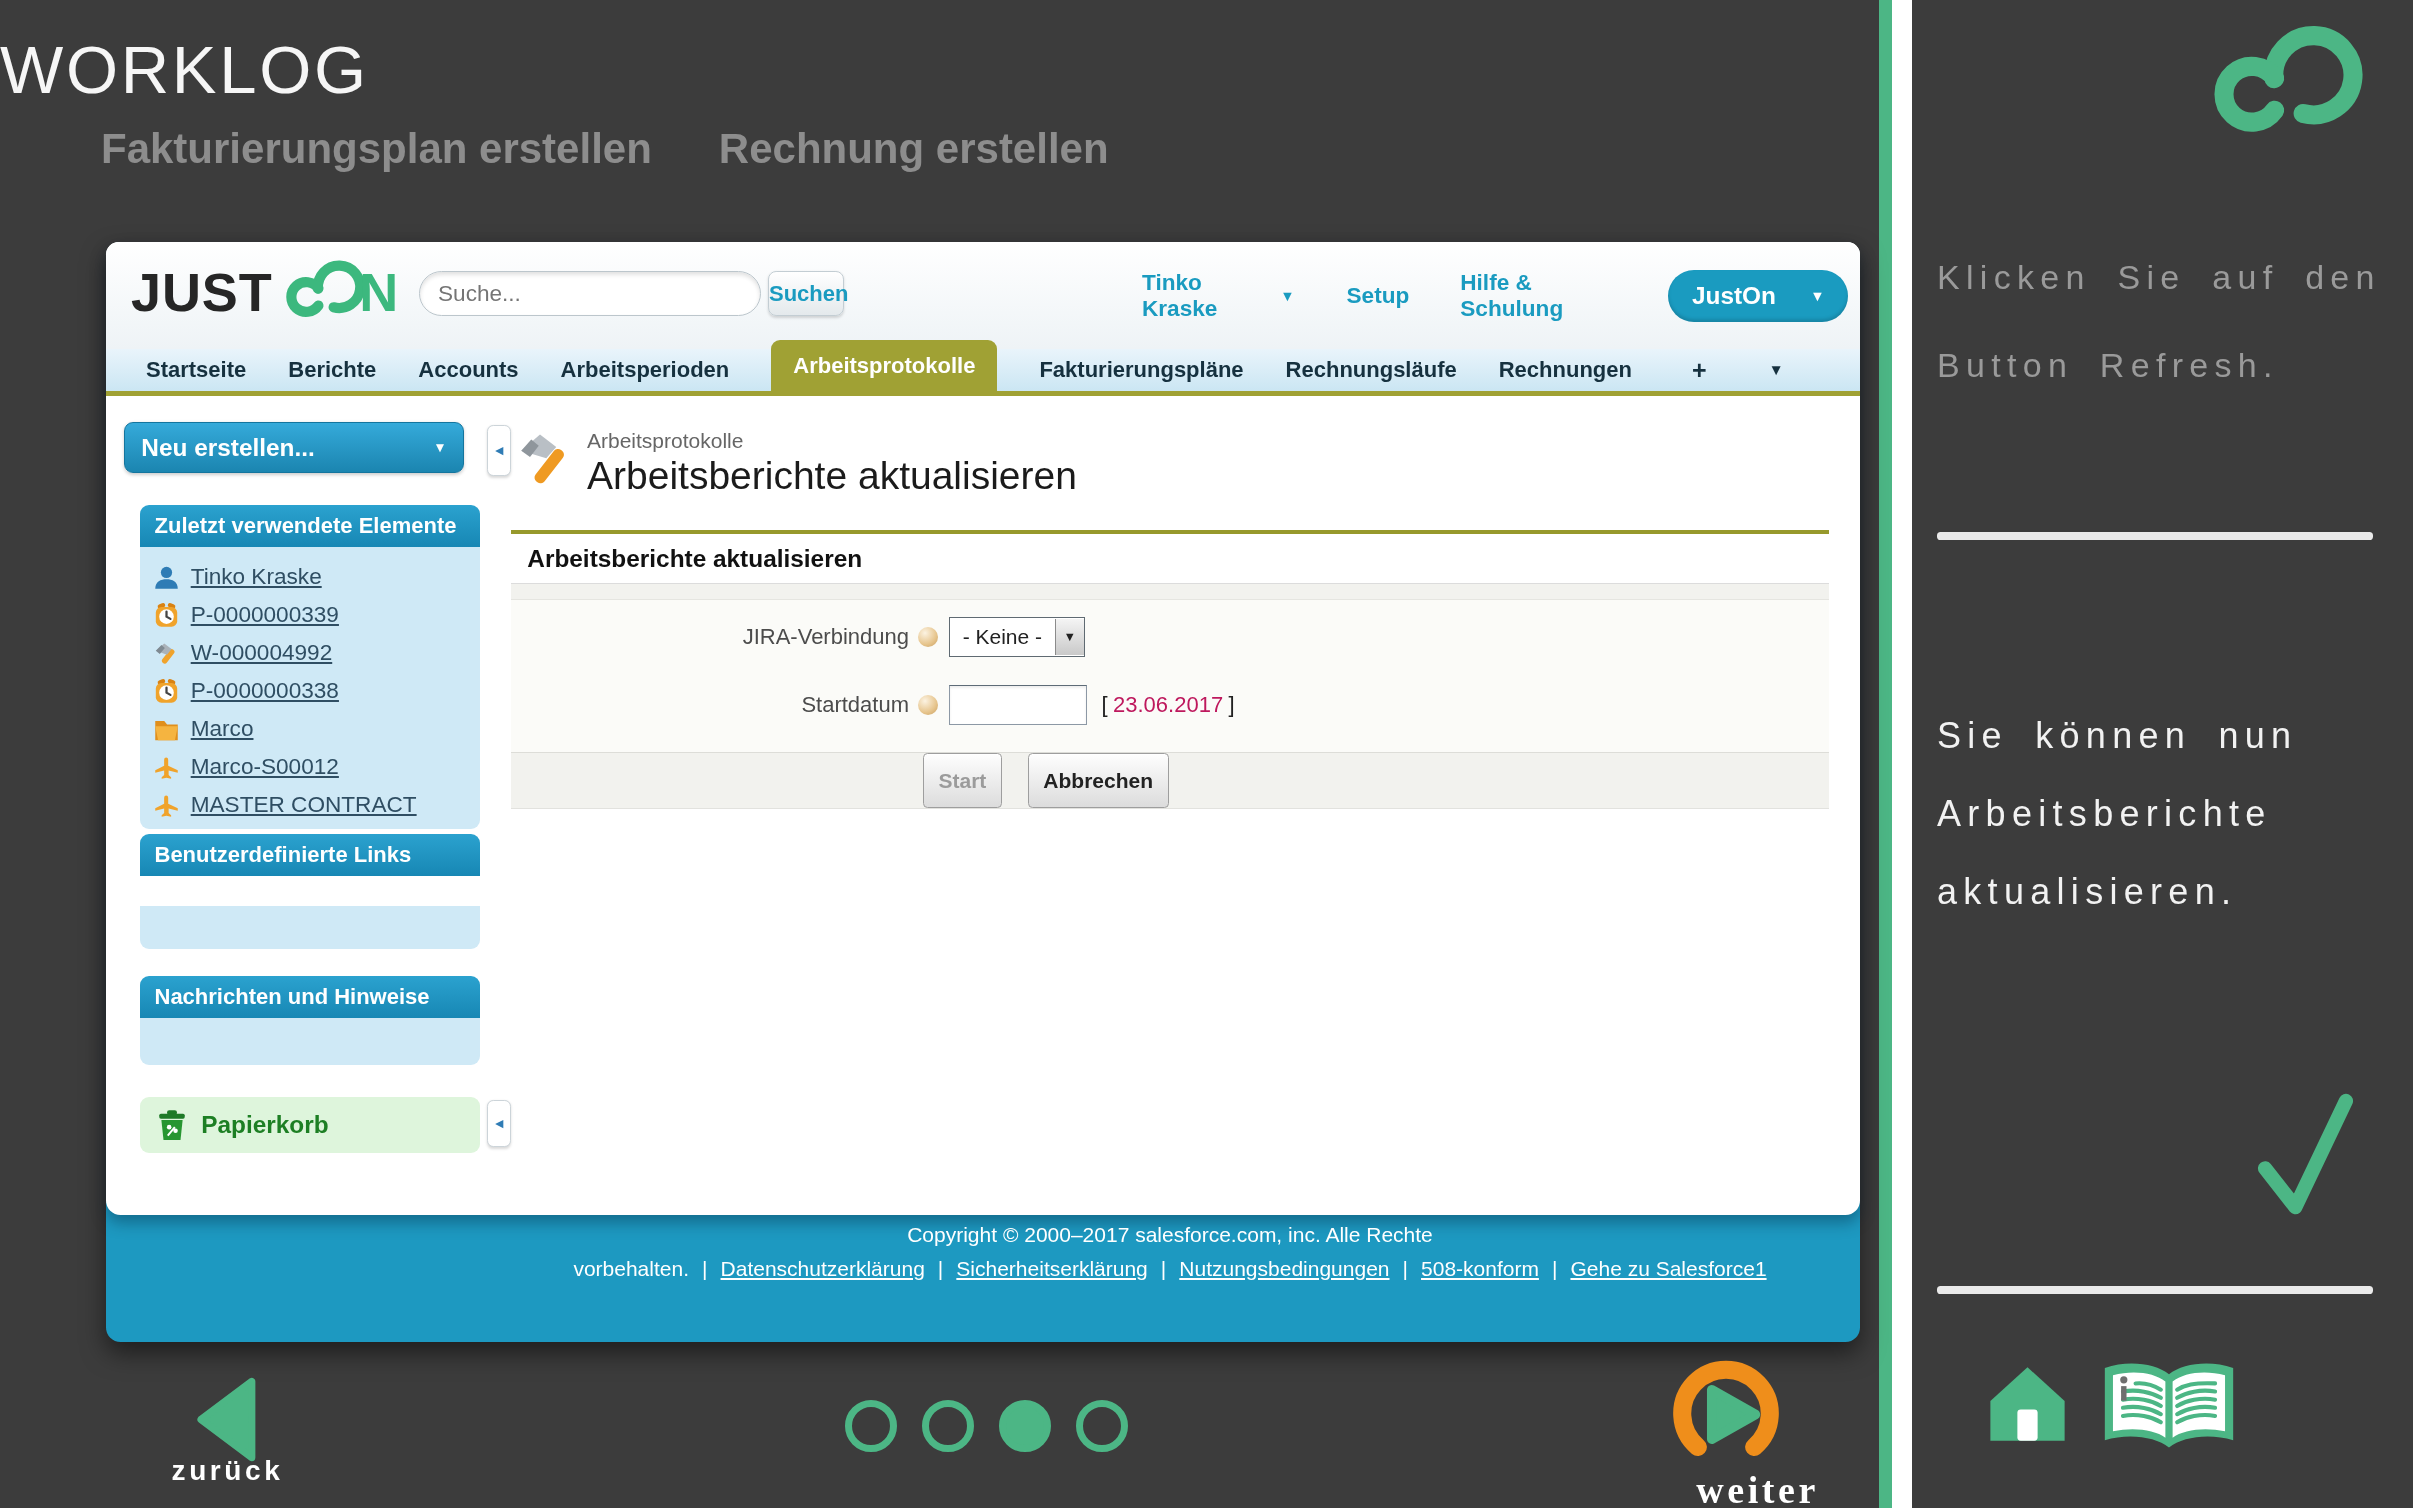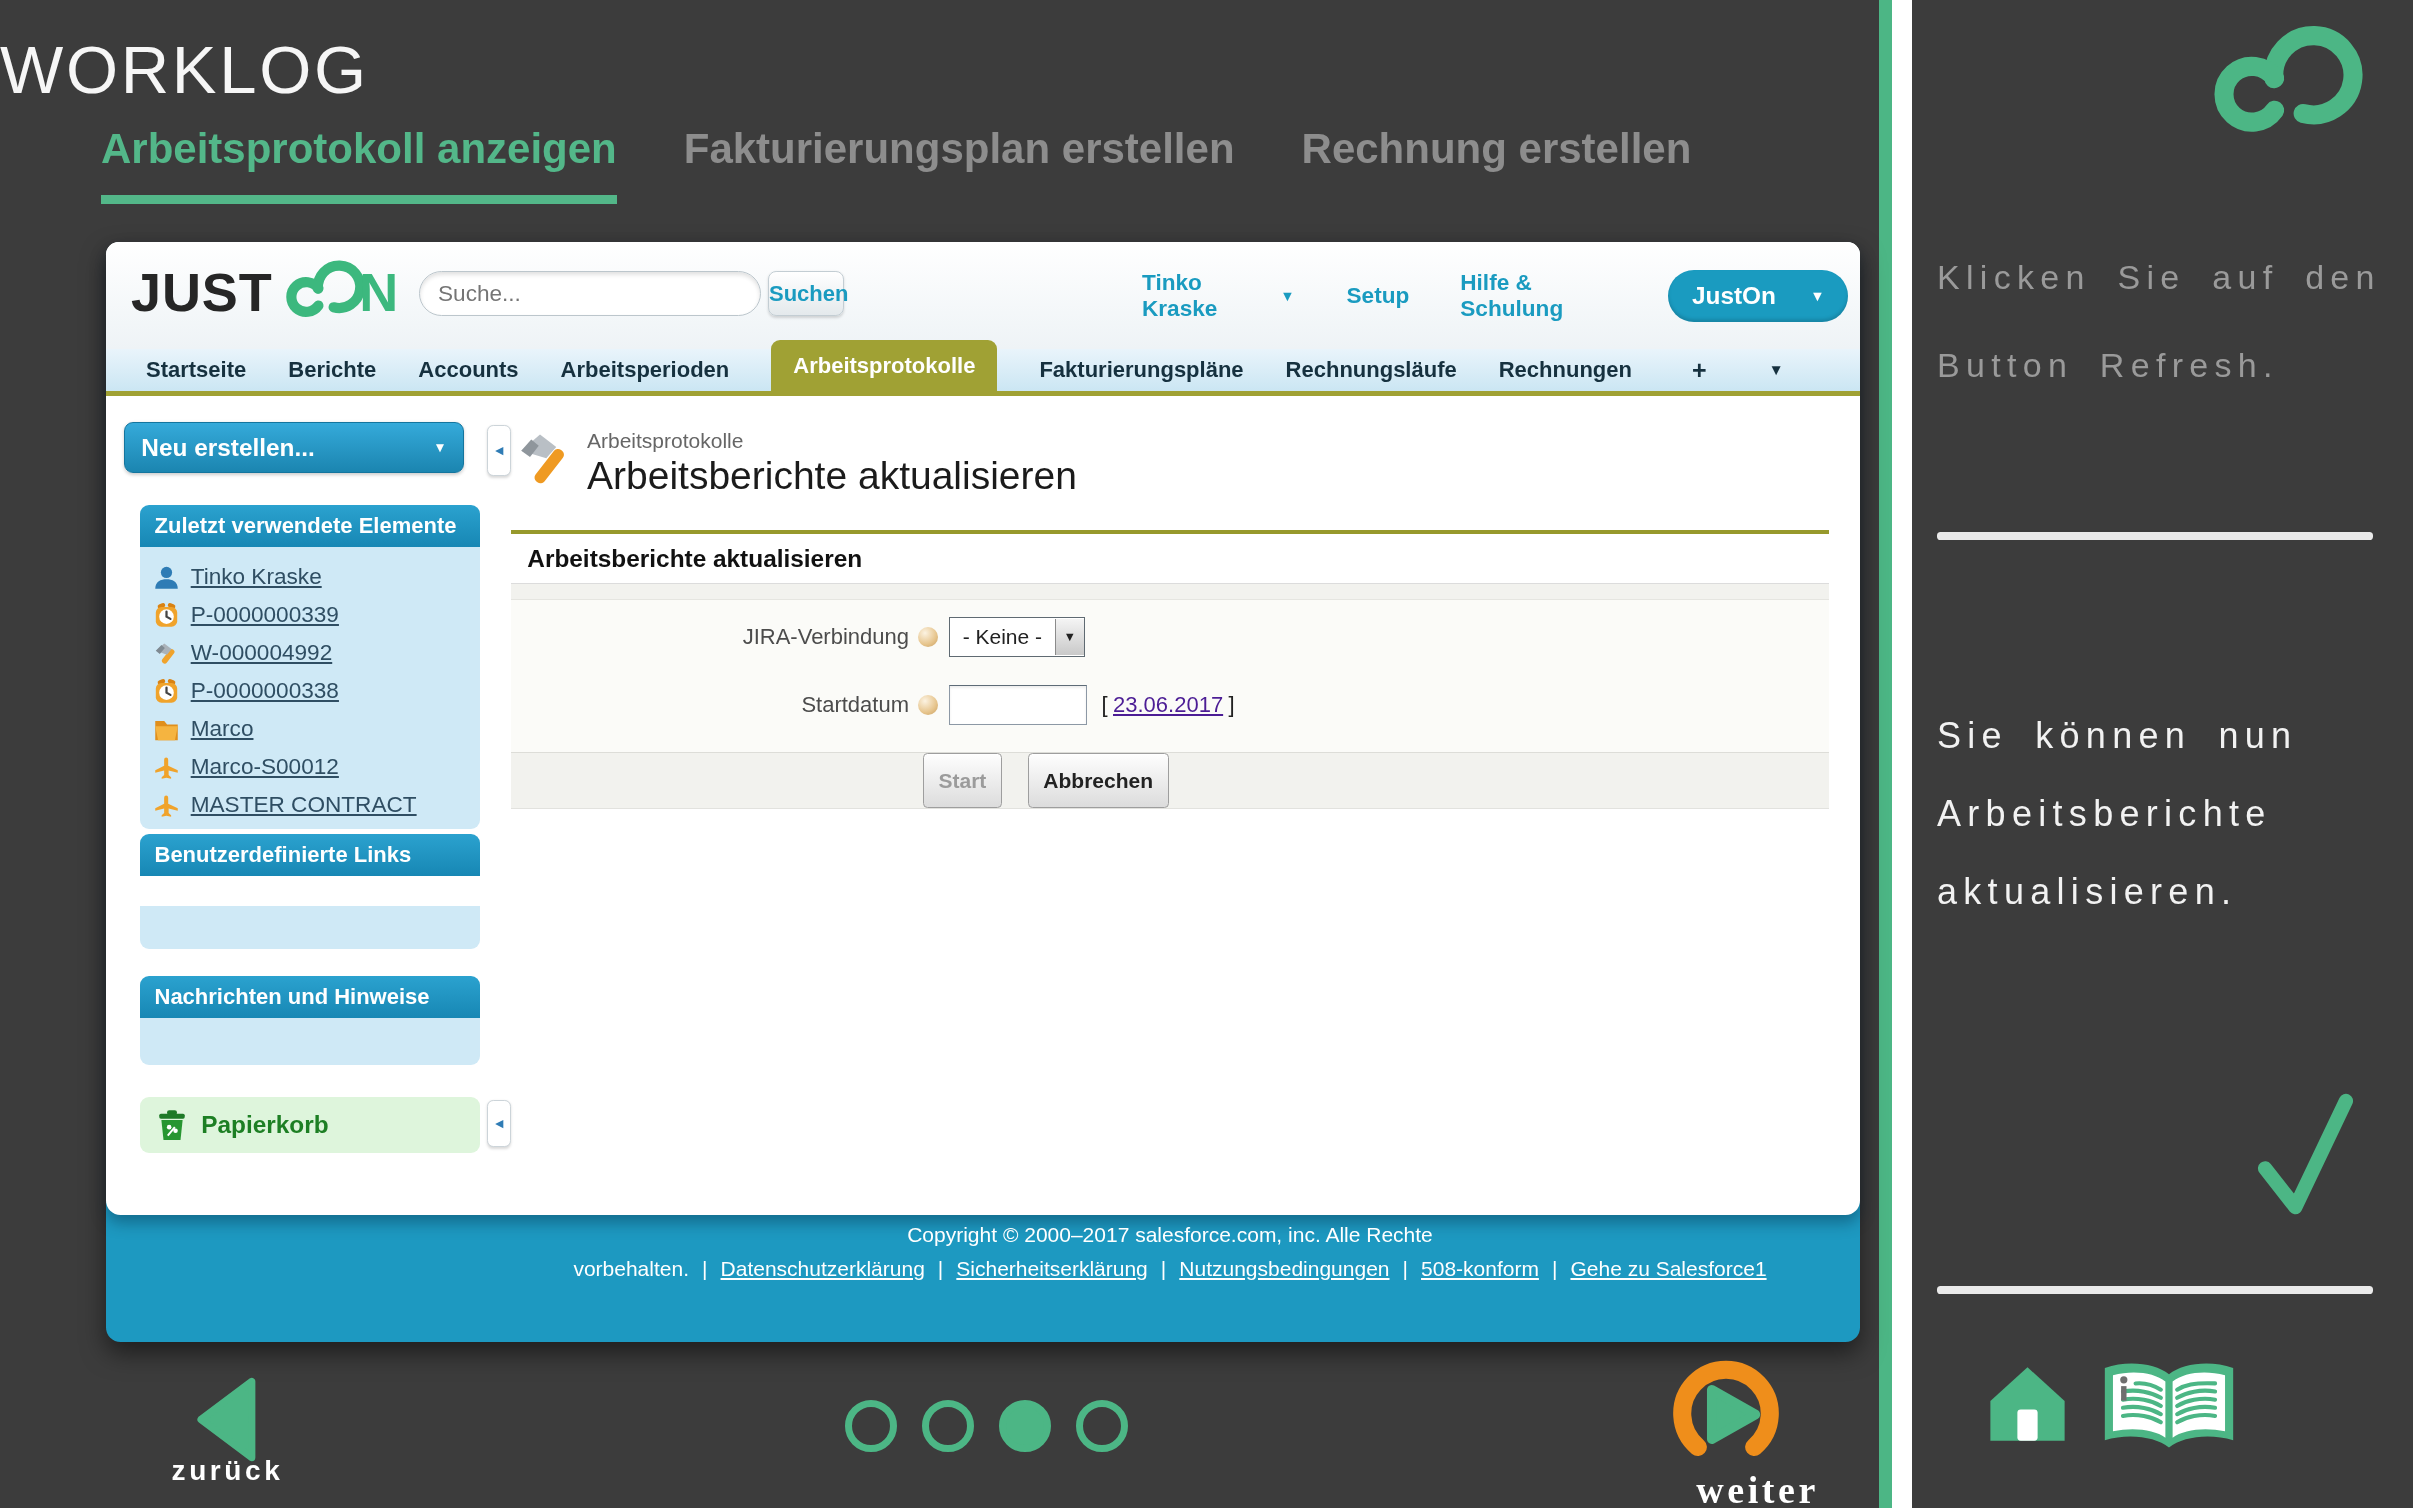--- a/index.html
+++ b/index.html
@@ -99,21 +99,21 @@
   .help-orb { width:20px; height:20px; border-radius:50%; margin:0 11px 0 9px;
     background:radial-gradient(circle at 35% 30%, #fcf3e2, #e6c48c 60%, #c69d5e); flex:0 0 20px; }
   .sf-select { display:flex; align-items:center; height:40px; border:1.8px solid #5f6a72; background:#fff; }
   .sf-select .val { font-size:21px; color:#222; padding:0 12.7px; min-width:87px; }
   .sf-select .btn { width:29px; height:36px; background:linear-gradient(#f4f4f4,#c9c9c9);
     border-left:0.9px solid #8b8b8b; font-size:12.7px; color:#222; display:flex; align-items:center; justify-content:center; }
   .sf-input { width:138px; height:40px; border:0.9px solid #8c98a5; border-top:1.8px solid #5d6b77;
     font-size:22px; padding:0 7.2px; font-family:"Liberation Sans",sans-serif; color:#222;
     box-shadow:inset 0 1.8px 2.7px rgba(0,0,0,.08); }
   .date-wrap { font-size:22px; color:#222; margin-left:14.5px; white-space:nowrap; }
-  .date-wrap a { color:#4c1d95; text-decoration:underline; margin:0 5.4px; }
+  .date-wrap a { color:#be185d; margin:0 5.4px; }
   .btnbar { position:absolute; left:0; bottom:0; width:100%; height:56px; background:#f2f2ee;
     border-top:0.9px solid #ddddd8; display:flex; padding-left:412px; gap:26px; }
   .sf-btn { font-size:21px; font-weight:bold; padding:7.2px 14.5px; border:0.9px solid #9e9e9e; border-radius:4.5px;
     background:linear-gradient(#fefefe,#dcdcdc); box-shadow:inset 0 0.9px 0 #fff; color:#222; }
   .sf-btn.disabled { color:#9b9b9b; }
 
   
   .sf-footer { position:absolute; left:405px; top:976px; width:1318px; text-align:center;
     color:#fff; font-size:21px; line-height:34px; }
   .sf-footer a { color:#fff; text-decoration:underline; }
@@ -142,21 +142,20 @@
   .next-label { position:absolute; left:1638px; top:1468px; width:181px; text-align:right;
     color:#fff; font-size:38px; font-weight:bold; letter-spacing:3.6px;font-family:Liberation Serif, serif; }
 </style>
 </head>
 <body>
 
 <div id="root">
 
   <div class="main-title">WORKLOG</div>
   <div class="steps">
-    <div class="step active">Arbeitsprotokoll anzeigen</div>
     <div class="step">Fakturierungsplan erstellen</div>
     <div class="step">Rechnung erstellen</div>
   </div>
 
   <div class="div-green"></div>
   <div class="div-white"></div>
 
   <div class="sf-frame">
     <div class="sf-white">
 

